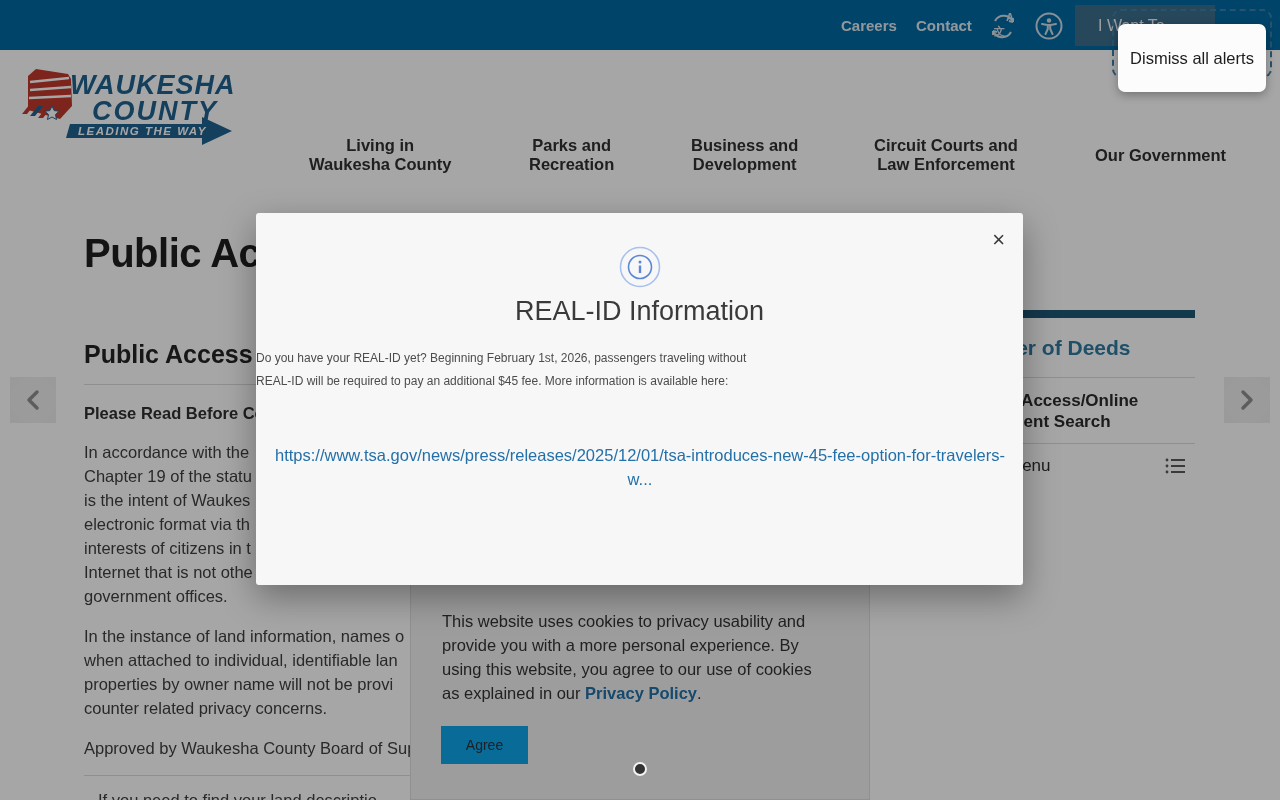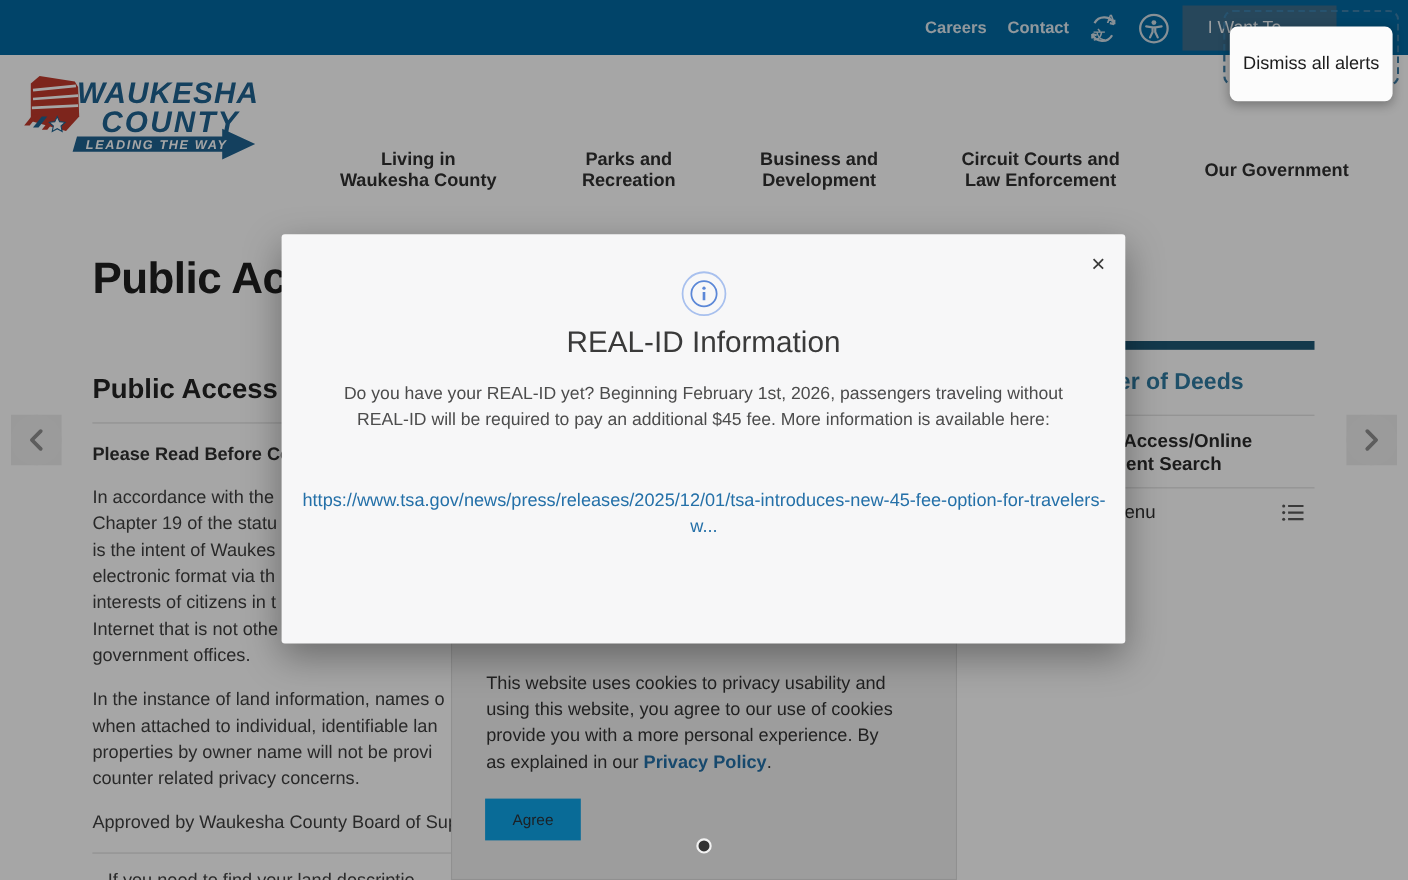--- a/index.html
+++ b/index.html
@@ -49,21 +49,21 @@
 
   
   #overlay { left:0; top:0; width:1280px; height:800px; background:rgba(0,0,0,0.35); z-index:10; }
 
   
   #modal { left:256px; top:213px; width:767px; height:372px; background:#f7f7f8; border-radius:3px;
            box-shadow:0 12px 34px rgba(0,0,0,0.35); z-index:20; }
   #modal-close { right:18px; top:16px; font-size:22px; color:#3a3a3a; background:none; border:none;
                  cursor:pointer; line-height:22px; font-family:"Liberation Sans", sans-serif; position:absolute; }
   #modal-title { left:0; top:83px; width:767px; text-align:center; font-size:27px; font-weight:500; color:#3a3a3a; }
-  .modal-body { width:767px; text-align:center; font-size:16px; color:#4c4c4c; line-height:23.5px; }
+  .modal-body { width:767px; font-size:12px; color:#4c4c4c; line-height:23.5px; }
   #modal-link { left:14px; top:231px; width:740px; text-align:center; font-size:16.5px; font-weight:400;
                 color:#2470a8; line-height:23.5px; overflow-wrap:anywhere; text-decoration:none; display:block; cursor:pointer; }
 
   
   #dismiss-outline { left:1112px; top:9px; width:160px; height:69px; border:2px dashed #27536f;
                      border-radius:9px; z-index:29; }
   #dismiss-btn { left:1118px; top:24px; width:148px; height:68px; background:#fcfcfc; border:none;
                  border-radius:7px; box-shadow:0 3px 10px rgba(0,0,0,0.3); font-size:16.5px; color:#1d1d1d;
                  z-index:30; cursor:pointer; font-family:"Liberation Sans", sans-serif; }
 </style>
@@ -198,22 +198,22 @@
     <circle cx="3" cy="11" r="1.4" fill="#5a5a5a"></circle>
       <line x1="7" y1="11" x2="21" y2="11" stroke="#5a5a5a" stroke-width="2"></line>
     <circle cx="3" cy="17" r="1.4" fill="#5a5a5a"></circle>
       <line x1="7" y1="17" x2="21" y2="17" stroke="#5a5a5a" stroke-width="2"></line>
   </svg>
 </span>
 
 <div id="cookie" class="abs">
   <div class="abs cookie-line" style="left:31px; top:24px; width:410px;">
     <div>This website uses cookies to privacy usability and</div>
+    <div>provide you with a more personal experience. By</div>
     <div>using this website, you agree to our use of cookies</div>
-    <div>provide you with a more personal experience. By</div>
     <div><span>as explained in our </span><a class="cookie-link">Privacy Policy</a><span>.</span></div>
   </div>
   <button id="agree-btn" class="abs">Agree</button>
 </div>
 
 <div id="dot" class="abs"></div>
 
 <div id="overlay" class="abs"></div>
 
 <div id="modal" class="abs">

